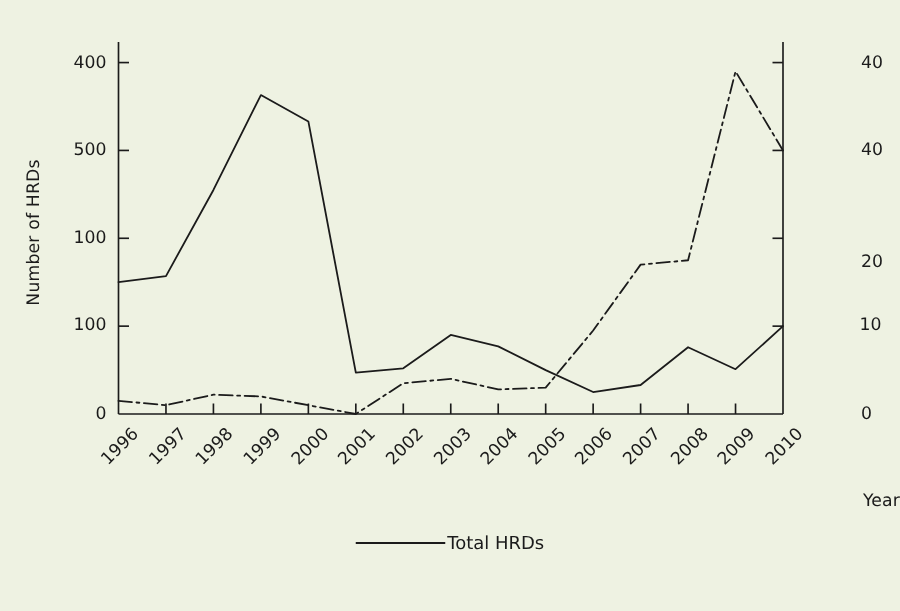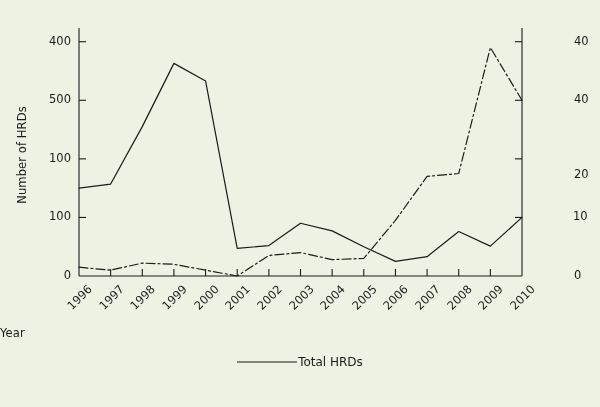--- a/index.html
+++ b/index.html
@@ -30,21 +30,21 @@
     left: -48px;
     top: 148px;
     width: 140px;
     text-align: center;
     transform: rotate(-90deg);
   }
   #xlabel {
     left: 0;
     top: 326px;
     width: 600px;
-    text-align: left;
+    text-align: right;
   }
   .tick-label {
     position: absolute;
     color: #1b1b1b;
     font-size: 11.5px;
     white-space: nowrap;
   }
   .tick-left {
     text-align: right;
     width: 40px;

